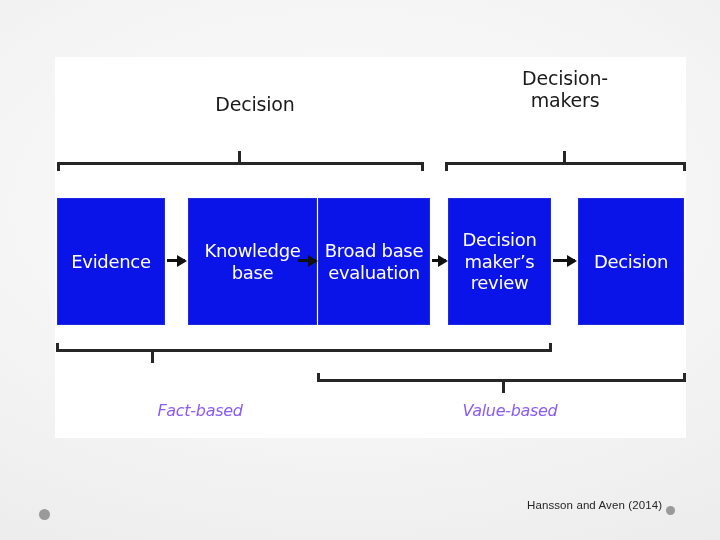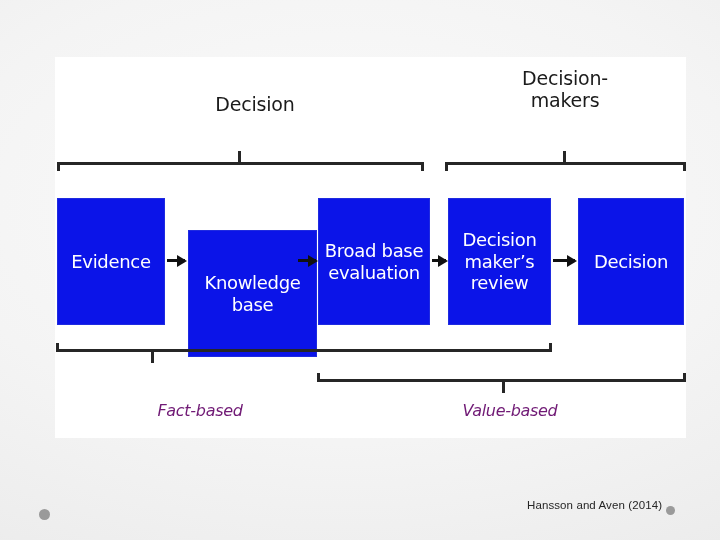--- a/index.html
+++ b/index.html
@@ -101,21 +101,21 @@
   #bracket-fact  { left: 1px;   top: 292px; width: 496px; }
   #bracket-fact .bracket-stem  { left: 95px; }
   #bracket-value { left: 262px; top: 322px; width: 369px; }
   #bracket-value .bracket-stem { left: 185px; }
 
   
   .basis-label {
     font-family: "DejaVu Sans", sans-serif;
     font-style: italic;
     font-size: 16px;
-    color: #701a75;
+    color: #8b5cf6;
     text-align: center;
     letter-spacing: -0.3px;
     white-space: nowrap;
   }
   #label-fact  { left: 55px;  top: 344px; width: 180px; }
   #label-value { left: 365px; top: 344px; width: 180px; font-style: italic; }
 
   
   #process-row {
     left: 0px;
@@ -139,21 +139,21 @@
     color: #ffffff;
     font-size: 18px;
     line-height: 1.22;
     text-align: center;
     white-space: pre-line;
     letter-spacing: -0.3px;
     padding: 0 5px;
   }
 
   #box-evidence   { left: 2px;   width: 108px; }
-  #box-knowledge  { left: 133px; width: 129px; margin-top: 32px; }
+  #box-knowledge  { left: 133px; width: 129px; }
   #box-broadrisk  { left: 263px; width: 112px; }
   #box-review     { left: 393px; width: 103px; }
   #box-decision   { left: 523px; width: 106px; }
 
   
   .arrow {
     position: absolute;
     top: 61px;
     height: 3px;
     background: #111111;

